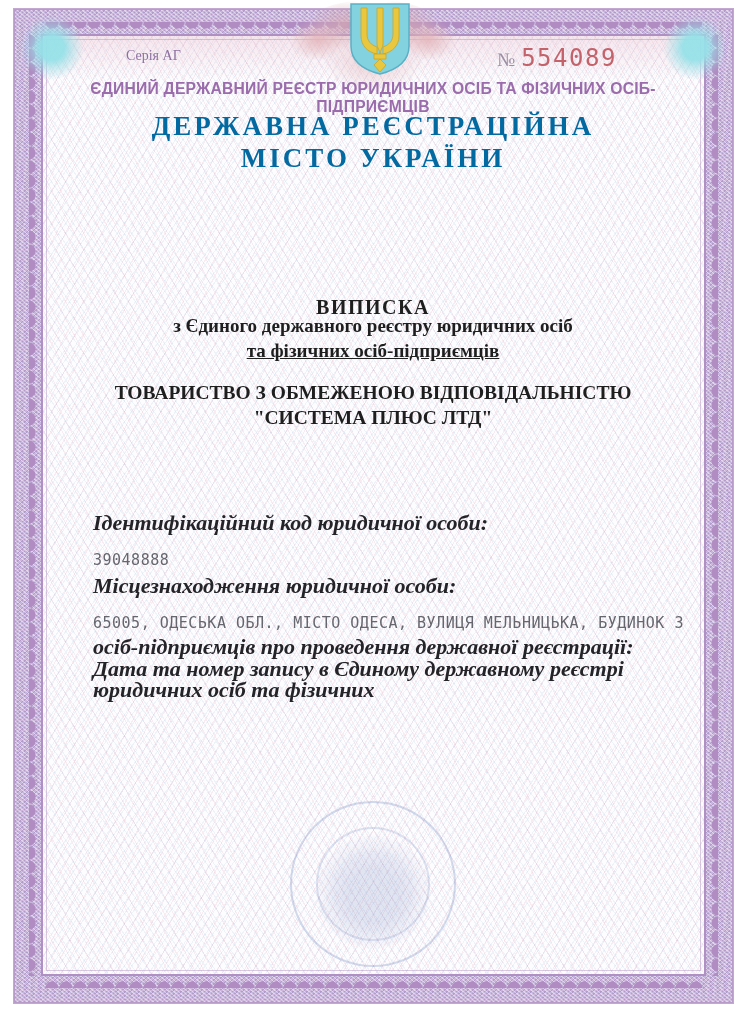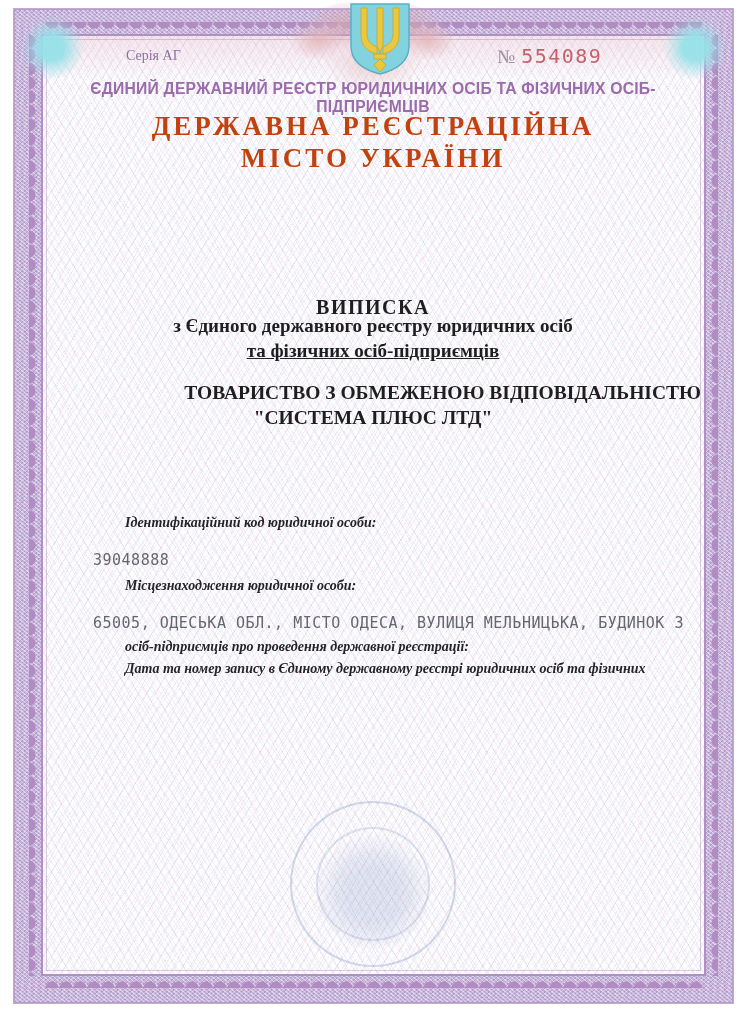--- a/index.html
+++ b/index.html
@@ -67,33 +67,33 @@
       radial-gradient(50px 36px at 33% 28%, rgba(214,170,178,0.75), rgba(214,170,178,0) 70%),
       radial-gradient(50px 36px at 67% 28%, rgba(214,170,178,0.75), rgba(214,170,178,0) 70%),
       radial-gradient(66px 42px at 50% 72%, rgba(230,195,200,0.7), rgba(230,195,200,0) 75%);
   }
   .coat{position:absolute;left:348px;top:2px;width:64px;height:74px;}
   
   .abs{position:absolute;}
   .serial{left:126px;top:48px;font-size:14px;color:#8d6fa0;}
   .number-row{left:497px;top:44px;display:flex;align-items:baseline;gap:6px;}
   .number-sign{font-size:19px;color:#9c8fa4;}
-  .number-digits{font-family:"DejaVu Sans Mono", monospace;font-size:20px;letter-spacing:1.5px;color:#c4626b;}
+  .number-digits{font-family:"DejaVu Sans Mono", monospace;font-size:24px;letter-spacing:1.5px;color:#c4626b;}
   .registry{left:45px;width:656px;top:80px;text-align:center;
     font-family:"Liberation Sans", sans-serif;font-weight:bold;font-size:16px;
     color:#9a6cac;letter-spacing:0.2px;transform:scaleX(0.98);}
   .authority{left:45px;width:656px;text-align:center;font-weight:bold;
-    font-size:27px;letter-spacing:3px;color:#c2410c;}
+    font-size:27px;letter-spacing:3px;color:#0369a1;}
   .auth1{top:111px;} .auth2{top:143px;}
   .black-center{left:45px;width:656px;text-align:center;font-weight:bold;color:#1e1e1e;}
   .doc-title{top:296px;font-size:20px;letter-spacing:1.5px;}
   .sub1{top:315px;font-size:19px;} .sub2{top:340px;font-size:19px;text-decoration:underline;}
-  .comp1{top:382px;font-size:19.5px;text-align:right;} .comp2{top:407px;font-size:19.5px;}
+  .comp1{top:382px;font-size:19.5px;} .comp2{top:407px;font-size:19.5px;}
   .field{left:93px;width:585px;}
-  .field .label{font-weight:bold;font-style:italic;font-size:14px;color:#242428;line-height:21.5px;margin-left:32px;}
+  .field .label{font-weight:bold;font-style:italic;font-size:22px;color:#242428;line-height:21.5px;}
   .field .value{font-family:"DejaVu Sans Mono", monospace;font-size:15px;color:#66666e;
     letter-spacing:0.5px;white-space:pre;margin-top:17px;}
   .f1{top:512px;} .f2{top:575px;} .f3{top:636px;}
   
   .stamp{
     position:absolute;left:290px;top:801px;width:162px;height:162px;border-radius:50%;
     border:2px solid rgba(122,142,195,0.32);
     background:radial-gradient(circle at 50% 55%, rgba(122,142,195,0.12) 0 38px, rgba(122,142,195,0.05) 54px, rgba(122,142,195,0) 58px);
   }
   .stamp-inner{

